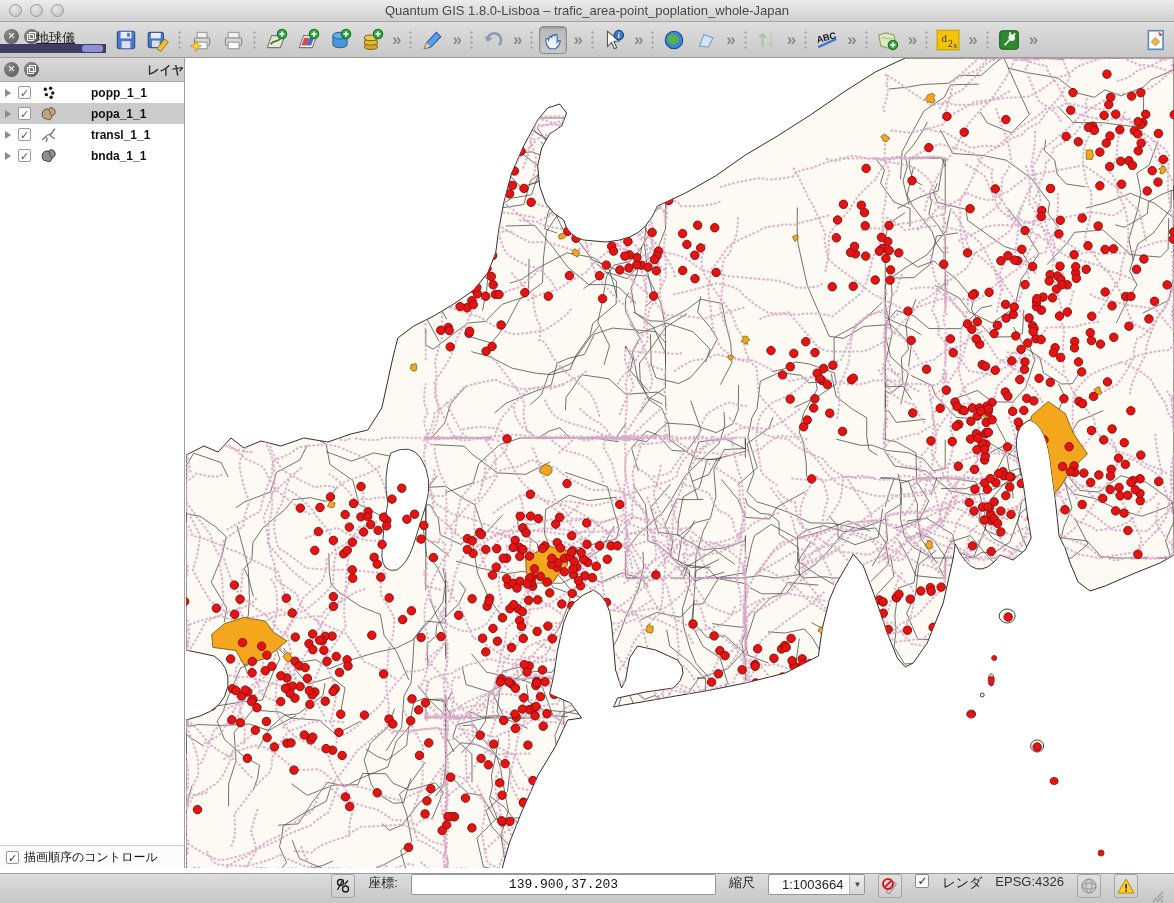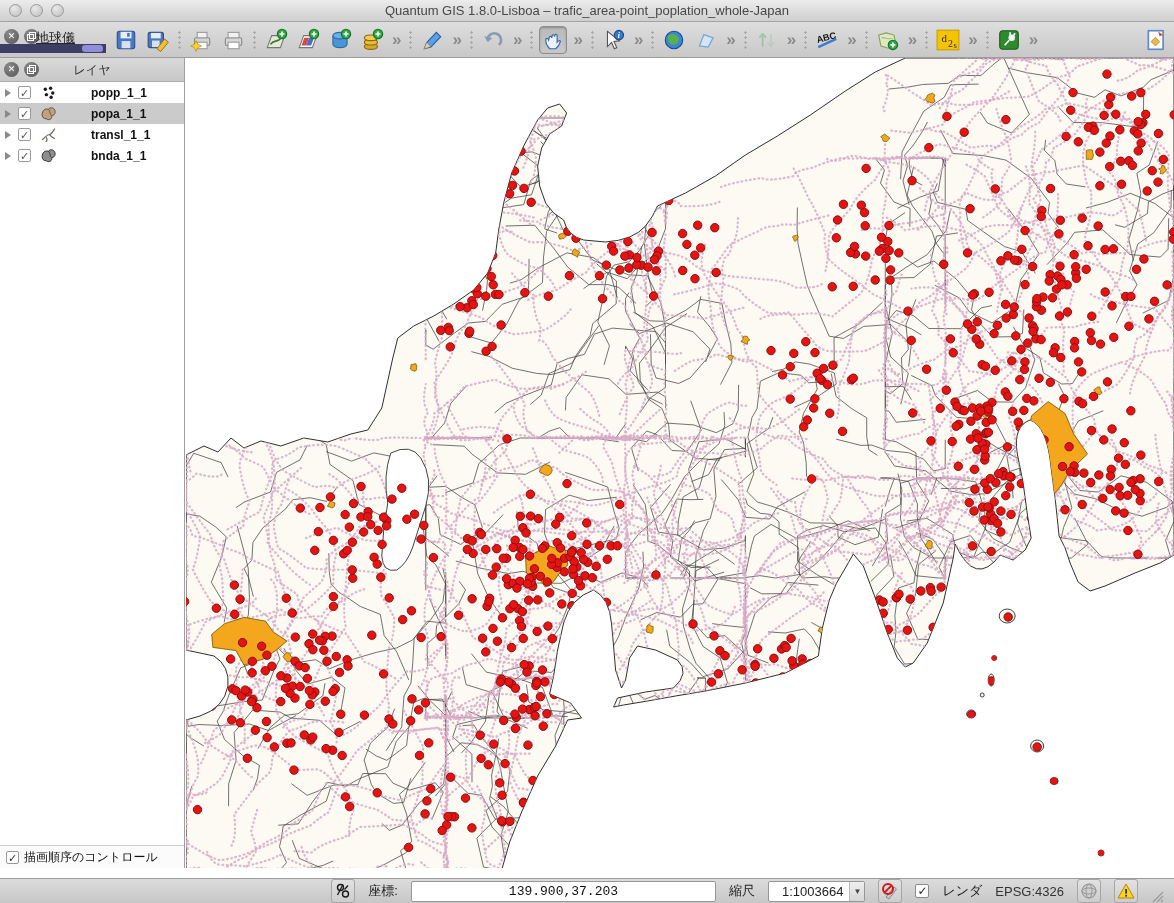--- a/index.html
+++ b/index.html
@@ -30,39 +30,39 @@
   .tb-btn.active{background:linear-gradient(#b9b9b9,#c9c9c9);border:1px solid #8e8e8e;box-shadow:inset 0 1px 2px rgba(0,0,0,.25);}
   .tb-chev{color:#8a8a8a;font-size:17px;font-weight:bold;padding:0 2px;line-height:26px;}
   .tb-sep{width:3px;height:20px;margin:0 2px;background-image:radial-gradient(circle,#aaa 35%,transparent 40%);
           background-size:3px 5px;background-repeat:repeat-y;}
   .tb-push{margin-left:auto;}
   
   .content{position:absolute;left:0;top:58px;width:100%;bottom:35px;}
   .left-panel{position:absolute;left:0;top:0;width:185px;height:100%;background:#fff;border-right:1px solid #9f9f9f;}
   .panel-header{position:relative;height:24px;background:linear-gradient(#d9d9d9,#c8c8c8);border-bottom:1px solid #ababab;}
   .panel-header .dock-btn{top:4px;}
-  .panel-title{position:absolute;left:0;right:0;top:4px;text-align:center;font-size:12px;color:#333;}
+  .panel-title{position:absolute;left:0;right:0;top:4px;text-align:right;font-size:12px;color:#333;font-weight:bold;}
   .layer-list{position:absolute;top:24px;left:0;right:0;bottom:23px;background:#fff;overflow:hidden;}
   .layer-row{display:flex;align-items:center;height:21px;padding-left:5px;}
   .layer-row.selected{background:#cbcbcb;}
   .tri{width:0;height:0;border-left:6px solid #8a8a8a;border-top:4px solid transparent;border-bottom:4px solid transparent;margin-right:7px;}
   .cbx{width:13px;height:13px;background:#fff;border:1px solid #9a9a9a;border-radius:2px;
        font-size:11px;line-height:12px;text-align:center;color:#555;margin-right:9px;flex:0 0 auto;}
   .layer-icon{width:17px;height:17px;margin-right:6px;flex:0 0 auto;}
   .layer-label{font-size:12px;font-weight:bold;color:#111;margin-left:28px;}
   .draworder-row{position:absolute;left:0;right:0;bottom:0;height:23px;background:#fbfbfb;border-top:1px solid #cfcfcf;
                  display:flex;align-items:center;padding-left:6px;}
   .draworder-row .cbx{margin-right:5px;color:#333;}
   .draworder-label{font-size:12px;color:#111;}
   .map-area{position:absolute;left:186px;top:0;right:0;height:100%;background:#fff;}
   .map-area svg{display:block;}
   
-  .statusbar{position:absolute;left:0;bottom:0;width:100%;height:25px;
+  .statusbar{position:absolute;left:0;bottom:0;width:100%;height:30px;
              background:linear-gradient(#dcdcdc,#c7c7c7);border-top:1px solid #9c9c9c;
-             display:flex;align-items:center;justify-content:flex-end;gap:13px;padding:0 10px 0 0;font-size:13px;}
+             display:flex;align-items:flex-start;justify-content:flex-end;gap:13px;padding:0 10px 0 0;font-size:13px;}
   .sb-btn{width:24px;height:24px;border:1px solid #a6a6a6;border-radius:3px;background:linear-gradient(#e2e2e2,#cdcdcd);
           display:flex;align-items:center;justify-content:center;}
   .sb-label{color:#222;}
   .coord-input{width:305px;height:21px;border:1px solid #979797;border-radius:2px;background:#fff;
                text-align:center;font-size:13px;font-family:Liberation Mono, monospace;color:#111;}
   .scale-combo{display:flex;align-items:center;height:21px;border:1px solid #979797;border-radius:2px;background:#fff;}
   .scale-text{padding:0 6px;font-size:13px;min-width:72px;margin-left:7px;}
   .scale-arrow{width:15px;height:19px;border-left:1px solid #bbb;background:linear-gradient(#efefef,#d6d6d6);
                font-size:8px;color:#444;display:flex;align-items:center;justify-content:center;}
   .sb-cbx{width:14px;height:14px;background:#fff;border:1px solid #8a8a8a;border-radius:2px;

